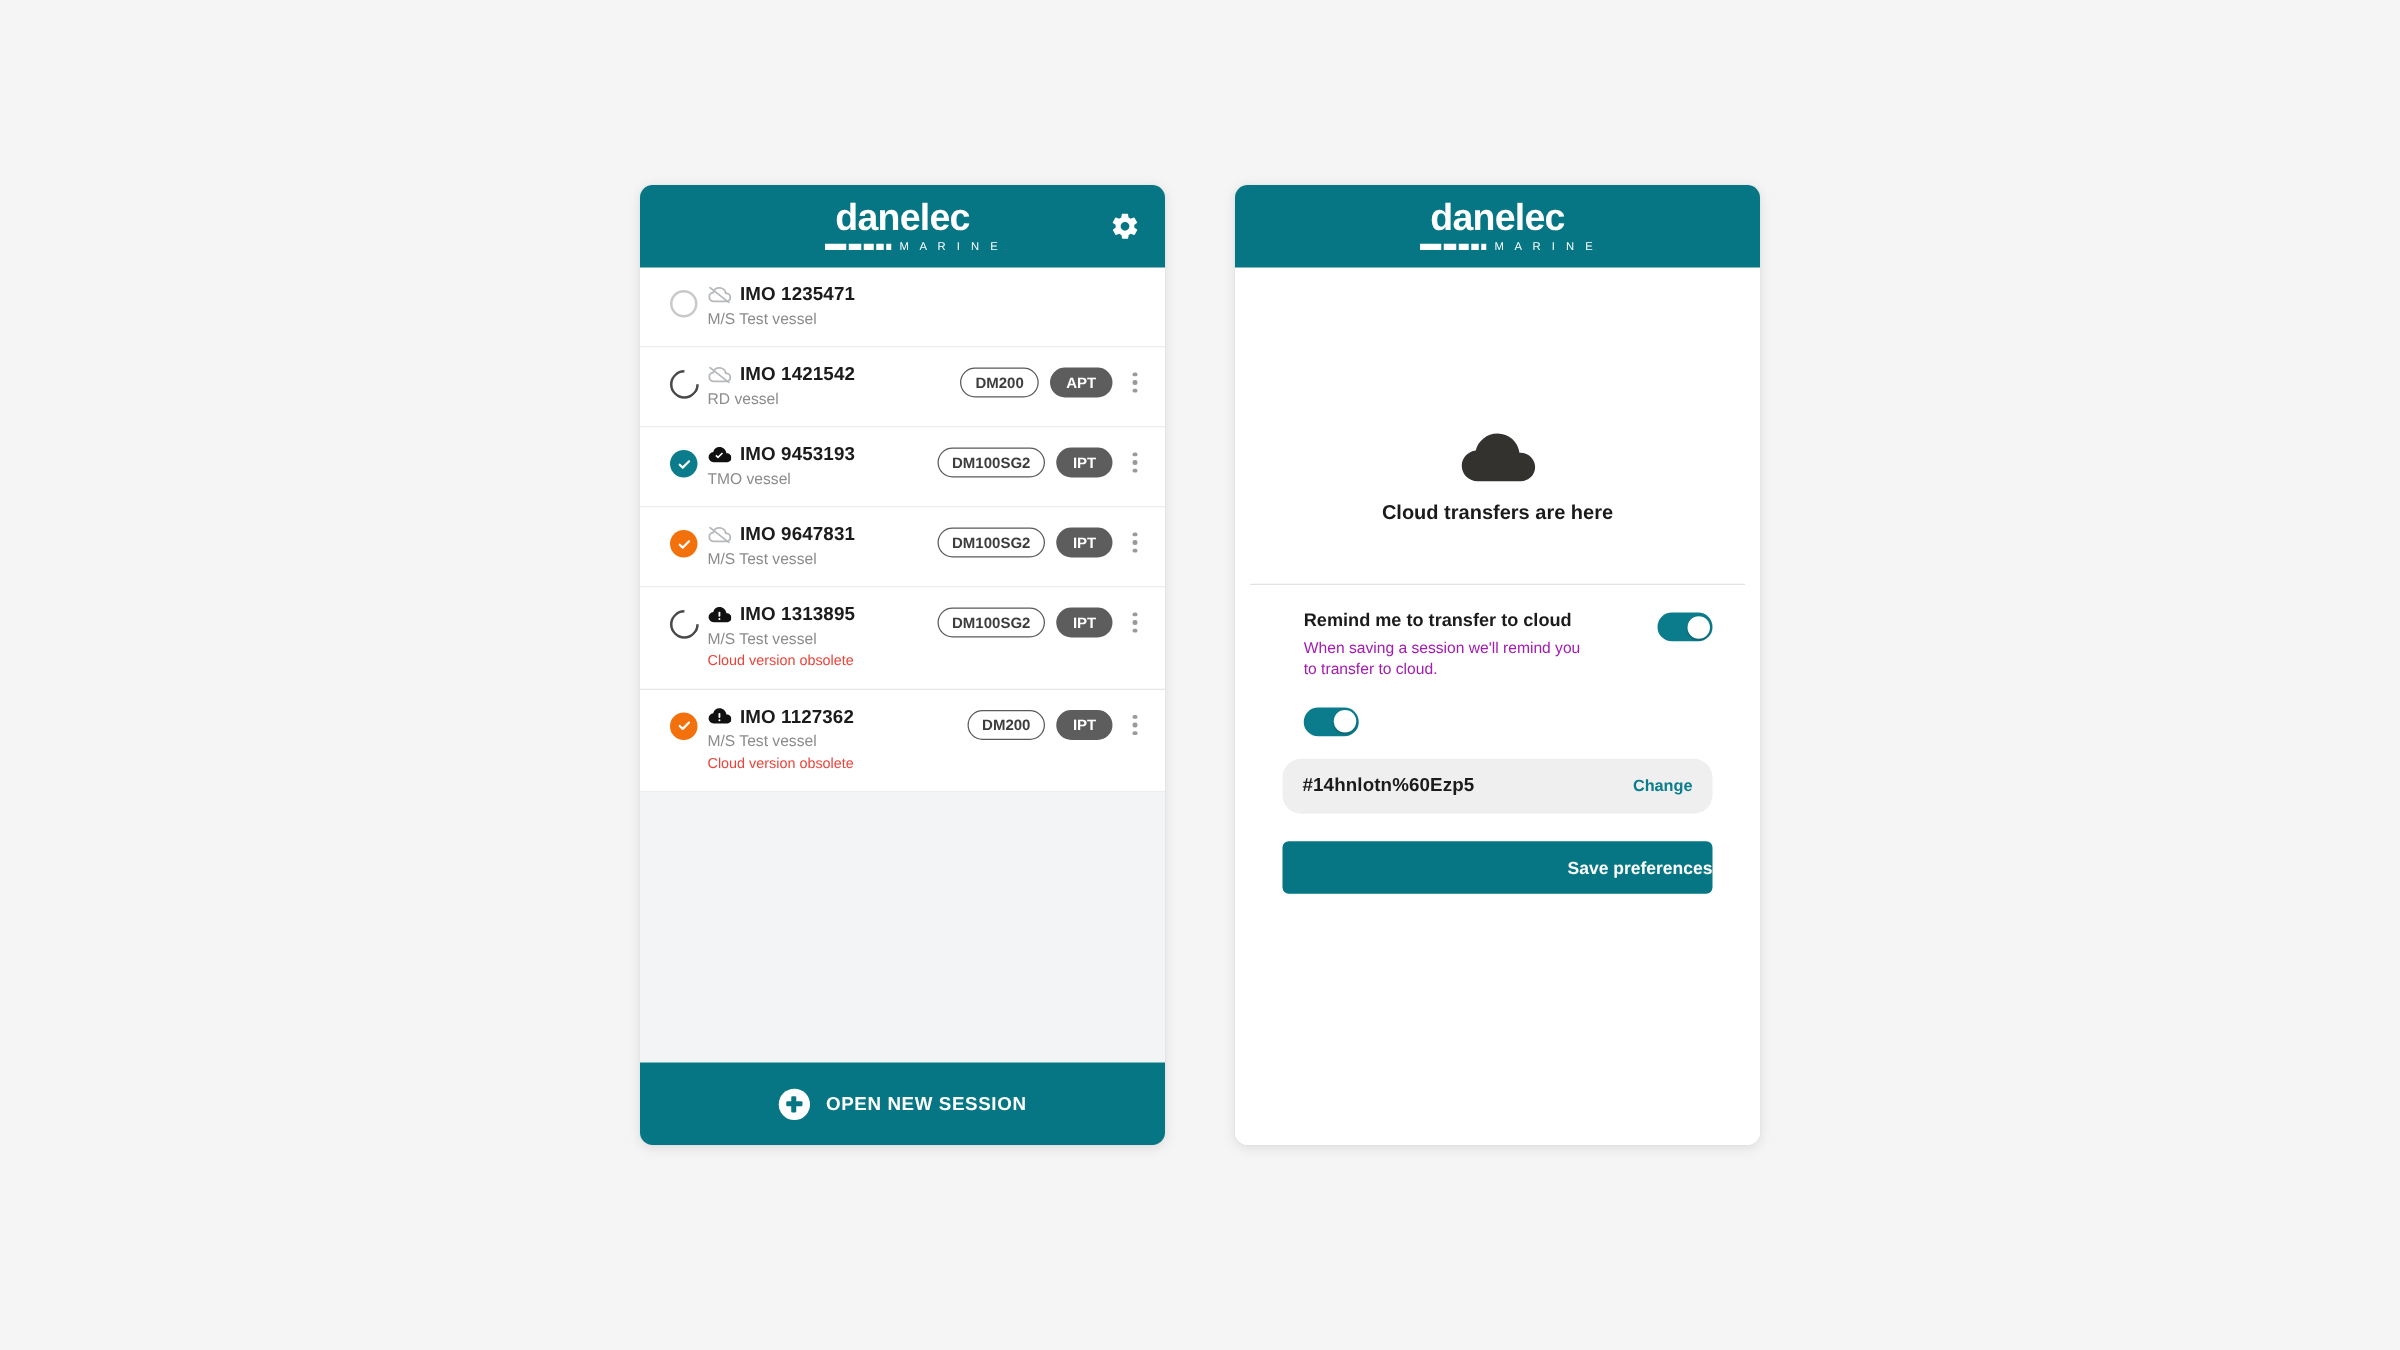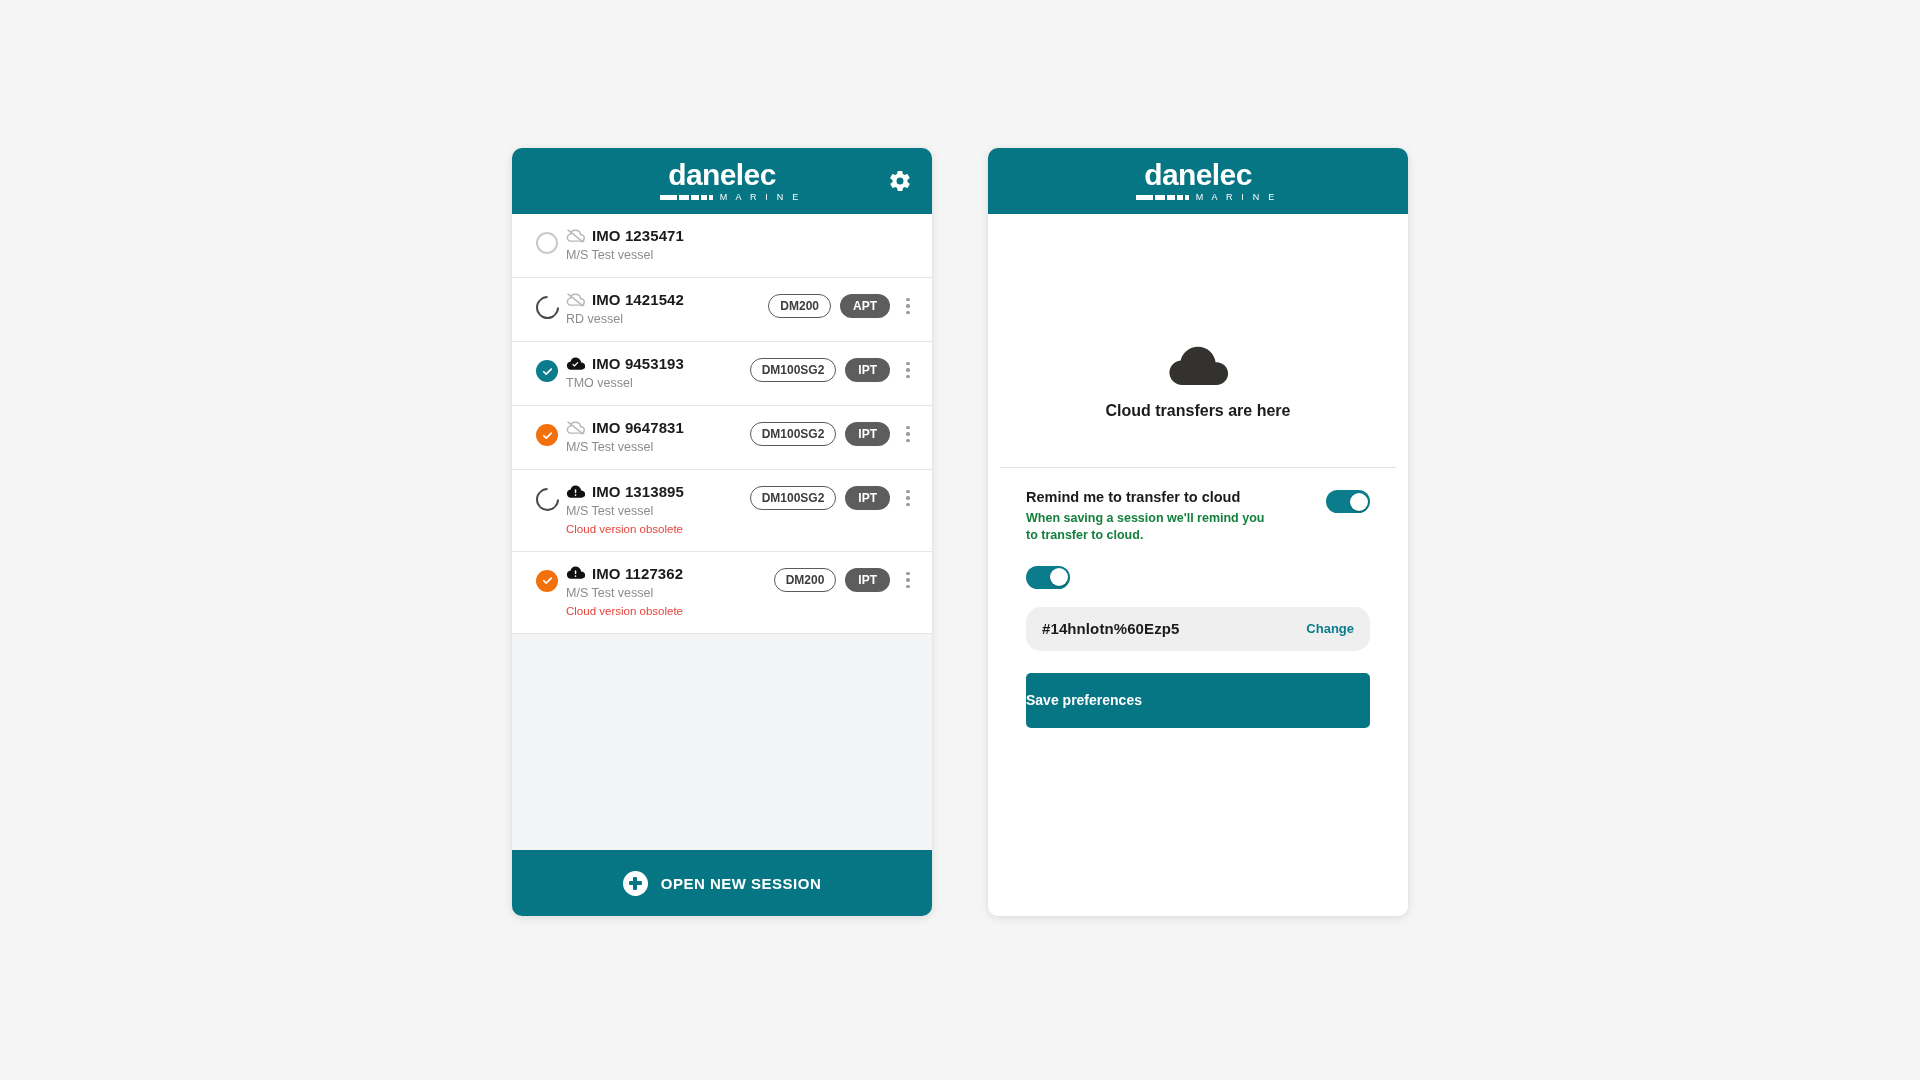--- a/index.html
+++ b/index.html
@@ -333,41 +333,41 @@
   }
 
   .divider {
     height: 1px;
     background: #e3e3e3;
     margin: 38px 0 0;
   }
 
   .pref-section {
     padding: 0 26px;
+    margin-left: 17px;
   }
   .pref-item {
     display: flex;
     align-items: flex-start;
     justify-content: space-between;
     gap: 14px;
     padding-top: 20px;
   }
   .pref-text { flex: 1 1 auto; min-width: 0; }
   .pref-title {
     font-size: 14.5px;
     font-weight: bold;
     color: #1b1b1b;
     line-height: 1.25;
   }
   .pref-desc {
     font-size: 12.5px;
-    color: #15803d;
+    color: #a21caf;
     margin-top: 4px;
     line-height: 1.35;
-    font-weight: bold;
   }
   .toggle {
     flex: 0 0 auto;
     width: 44px;
     height: 23px;
     border-radius: 12px;
     background: #0b7c8c;
     position: relative;
     cursor: pointer;
     margin-top: 2px;
@@ -402,26 +402,26 @@
   }
   .key-change {
     font-size: 13px;
     font-weight: bold;
     color: #0b7c8c;
     cursor: pointer;
   }
 
   .save-btn {
     margin: 22px 26px 0;
-    height: 55px;
+    height: 42px;
     background: #067684;
     border-radius: 5px;
     display: flex;
     align-items: center;
-    justify-content: flex-start;
+    justify-content: flex-end;
     cursor: pointer;
   }
   .save-btn span {
     color: #ffffff;
     font-size: 14px;
     font-weight: bold;
   }
   .prefs-tail { flex: 1 1 auto; }
 </style>
 </head>

